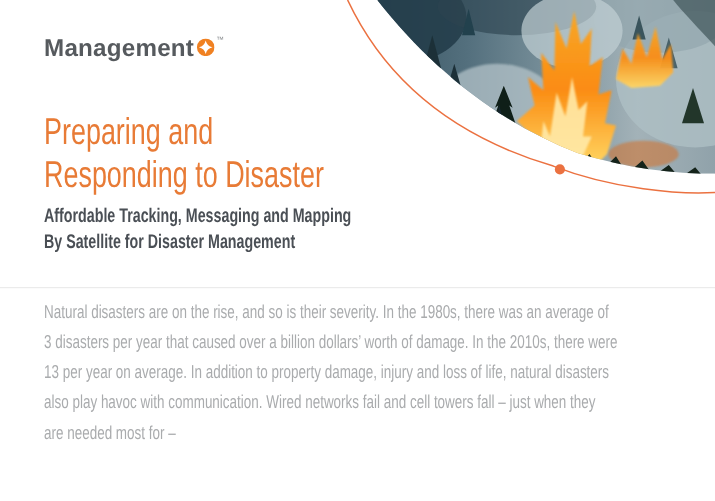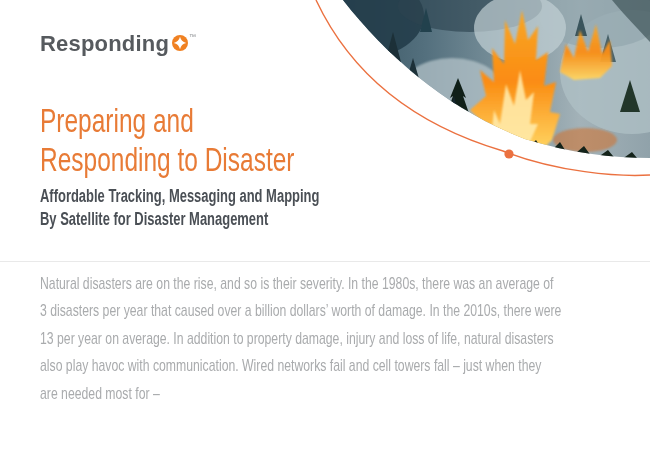--- a/index.html
+++ b/index.html
@@ -144,21 +144,21 @@
       <path d="M440,160 L450,138 L458,152 L468,132 L478,150 L490,134 L500,152 L512,138 L522,154 L536,140 L546,156 L560,142 L570,158 L584,146 L594,160 L608,150 L618,162 L632,152 L642,164 L650,158 L650,190 L440,190 Z" fill="#14231a"></path>
     </g>
 
     <g>
       <path d="M316,0 C348,68 405,122 503,151 C557,172 618,177 650,175" fill="none" stroke="#EB7140" stroke-width="1.4"></path>
       <circle cx="509" cy="154" r="4.6" fill="#EB7140"></circle>
     </g>
   </svg>
 
   <div class="logo">
-    <span class="logo-text">Responding</span>
+    <span class="logo-text">Management</span>
     <span class="logo-icon">
       <svg viewBox="0 0 16 16" width="16" height="16">
         <circle cx="8" cy="8" r="8" fill="#F08122"></circle>
         <path d="M8 1.8 C8.8 5.2 10.8 7.2 14.2 8 C10.8 8.8 8.8 10.8 8 14.2 C7.2 10.8 5.2 8.8 1.8 8 C5.2 7.2 7.2 5.2 8 1.8 Z" fill="#ffffff"></path>
       </svg>
     </span>
     <span class="logo-tm">™</span>
   </div>
 
   <h1 class="title cond">Preparing and

